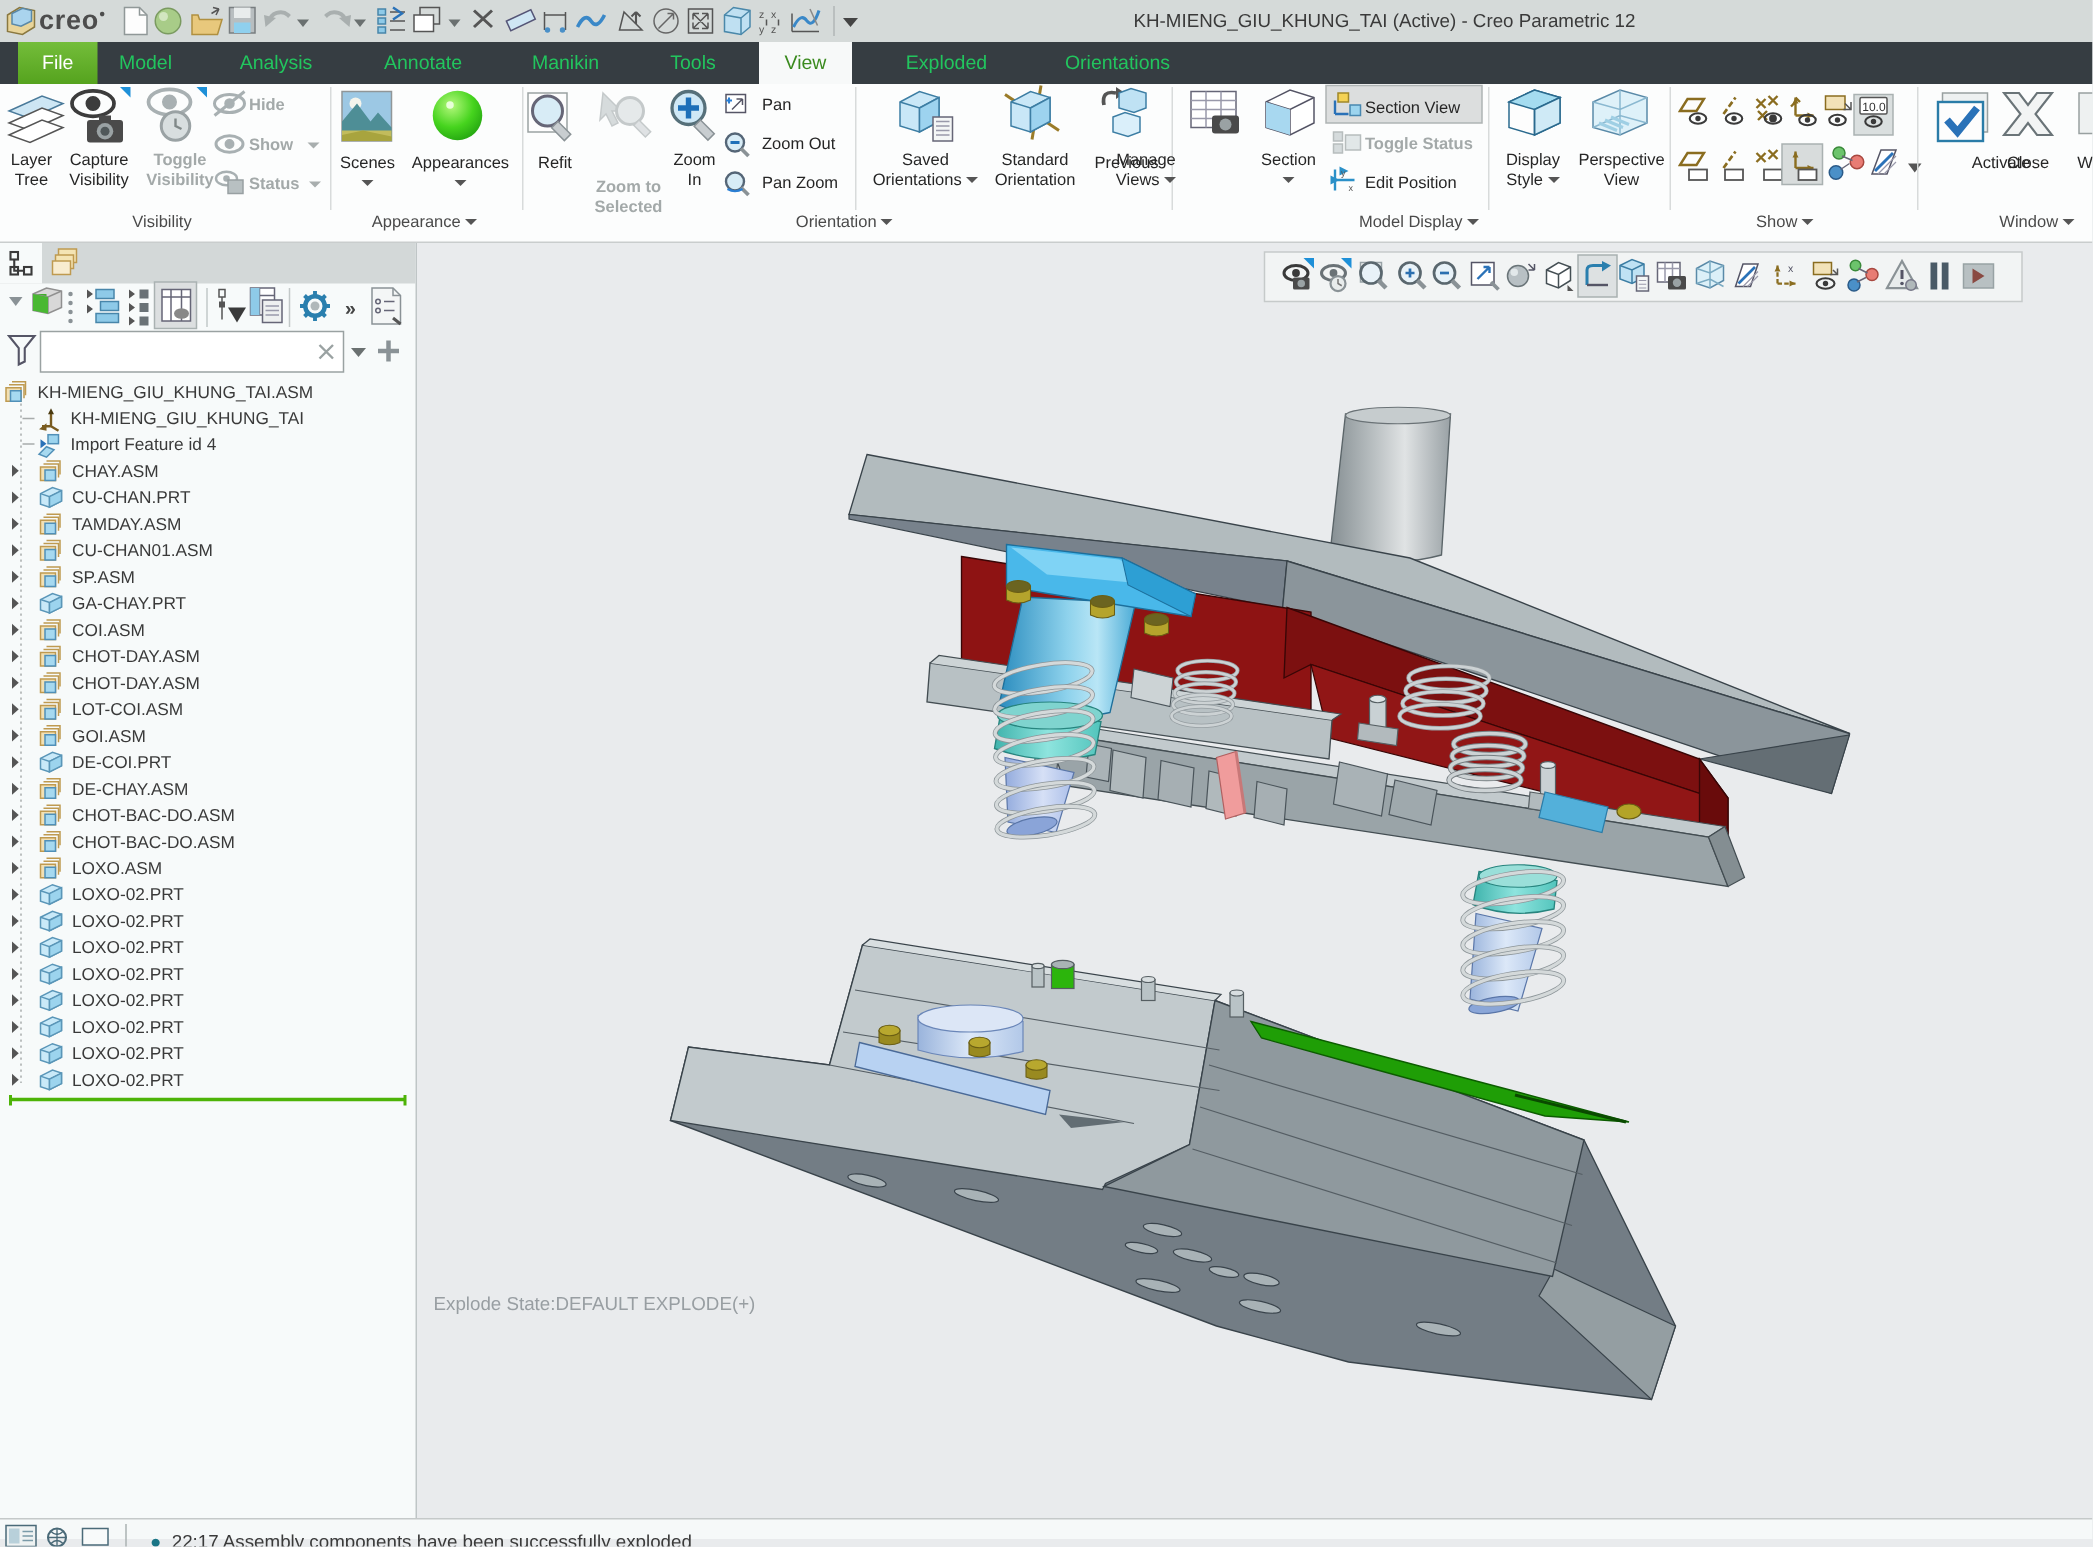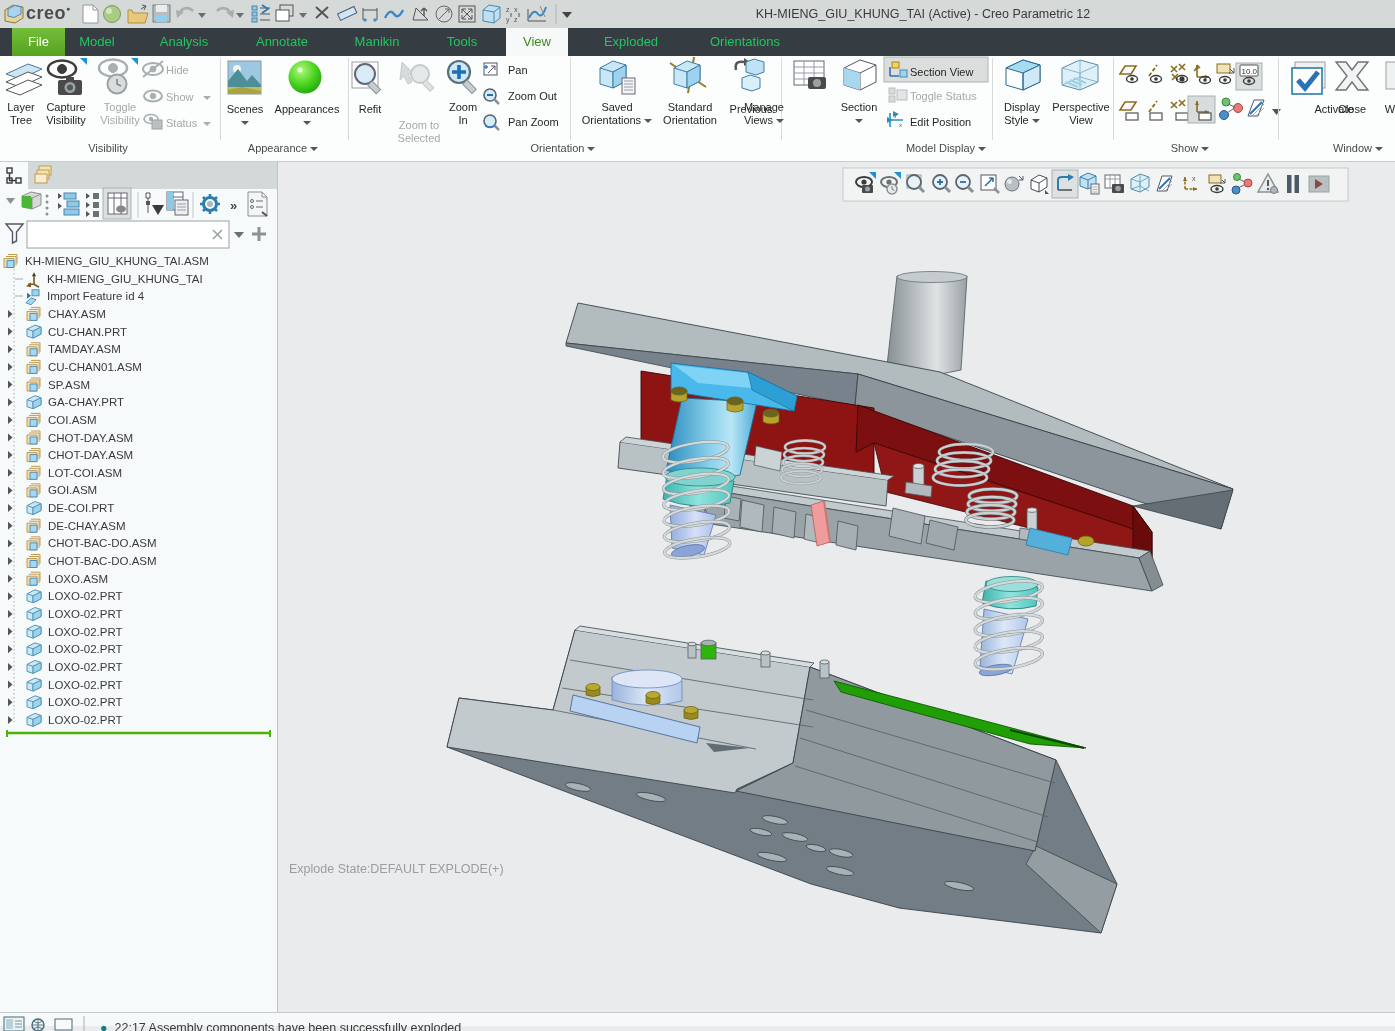--- a/index.html
+++ b/index.html
@@ -13,21 +13,21 @@
 
 #tabrow { left:0; top:28px; width:1395px; height:28px; background:#363d42; }
 .tab { position:absolute; top:0; height:28px; line-height:28px; font-size:13px; color:#22c55e; text-align:center; }
 #filetab { left:12px; width:53px; background:linear-gradient(#74bd3a,#55a31e); color:#fff; }
 #viewtab { background:#f7f9f9; color:#3a8a1e; }
 
 #ribbon { left:0; top:56px; width:1395px; height:106px; background:#fcfdfd; border-bottom:1px solid #c9cdcd; }
 .rlabel { position:absolute; top:86px; font-size:11px; color:#4a4a4a; text-align:center; white-space:nowrap; }
 .rsep { position:absolute; top:2px; width:1px; height:82px; background:#d8dbdb; }
 .rtxt { position:absolute; font-size:11px; color:#262626; text-align:center; line-height:13px; white-space:nowrap; }
-.gray { color:#a3a9a9; }
+.gray { color:#a3a9a9;font-weight:bold; }
 .dd { display:inline-block; width:0; height:0; border-left:4px solid transparent; border-right:4px solid transparent; border-top:4px solid #555; vertical-align:middle; }
 .dd.g { border-top-color:#a8aeae; }
 
 #lpanel { left:0; top:162px; width:278px; height:850px; background:#f7fafa; border-right:1px solid #bfc5c6; }
 #ptabs { left:0; top:0; width:277px; height:27px; background:#d3d8d8; }
 
 #statusbar { left:0; top:1012px; width:1395px; height:14px; background:#f6f9f9; border-top:1px solid #c5c9c9; }
 #statustext { left:100px; top:8px; font-size:12.5px; color:#3a3a3a; white-space:nowrap; }
 </style>
 </head>

